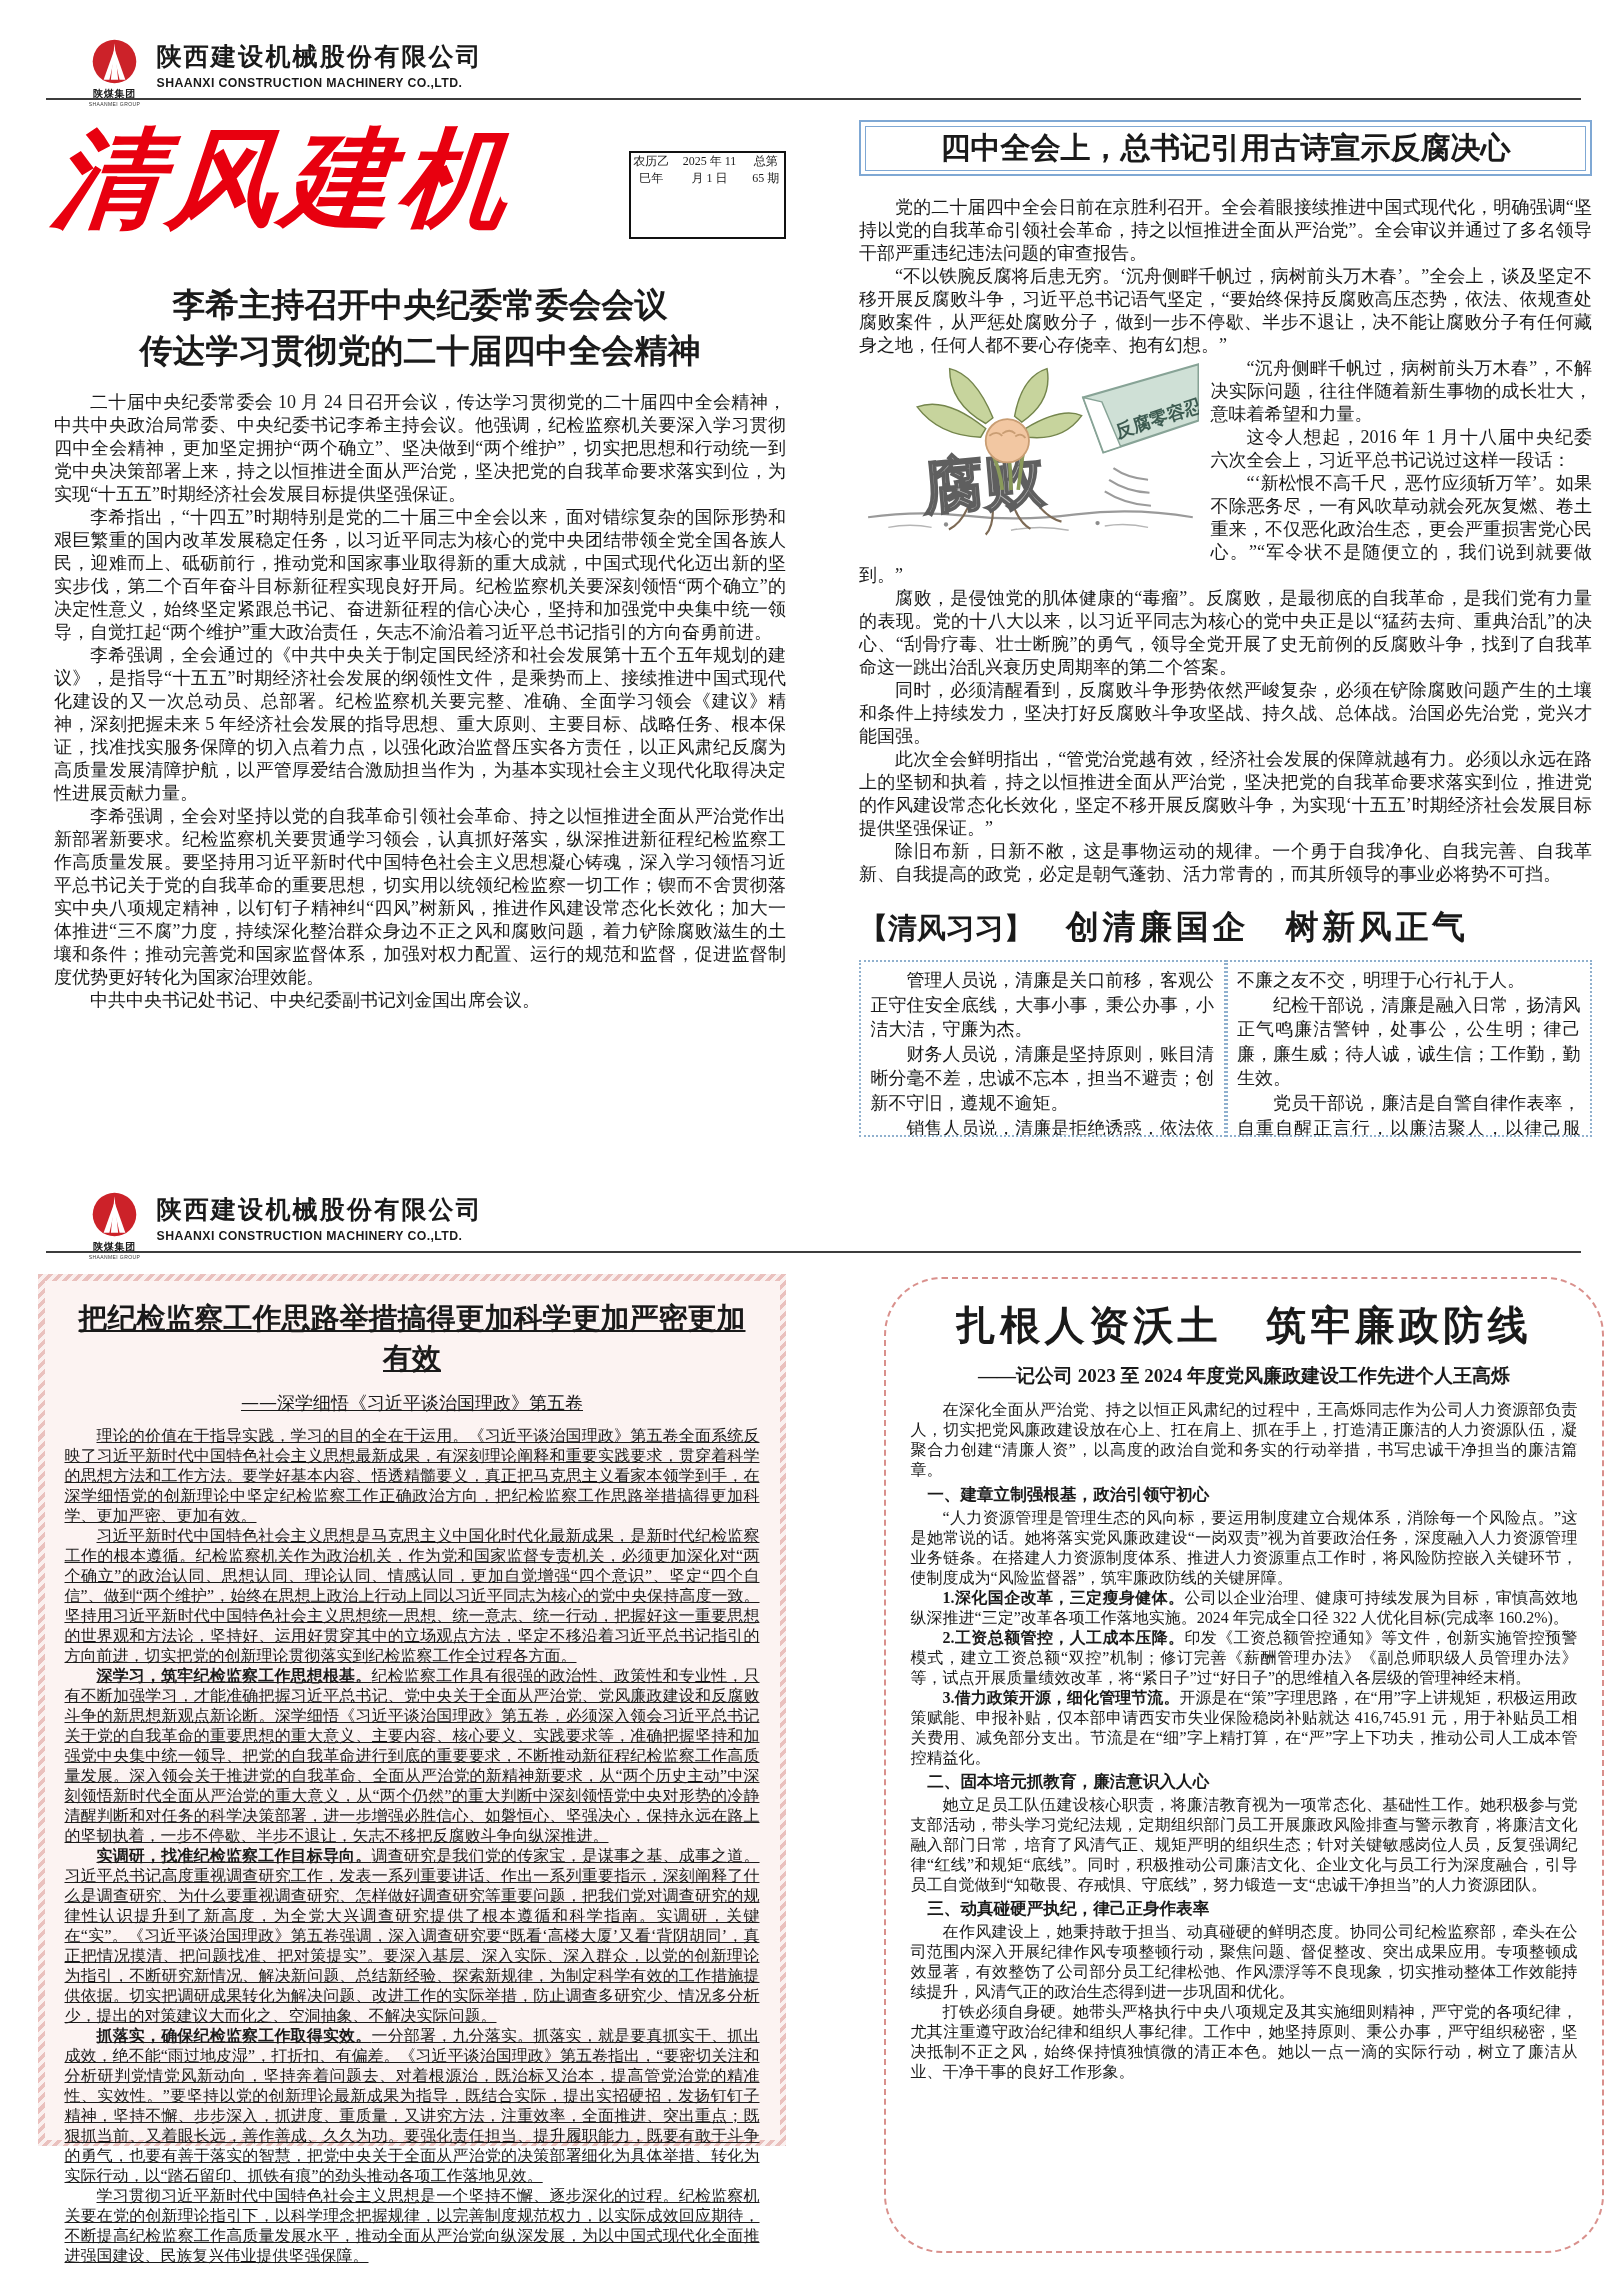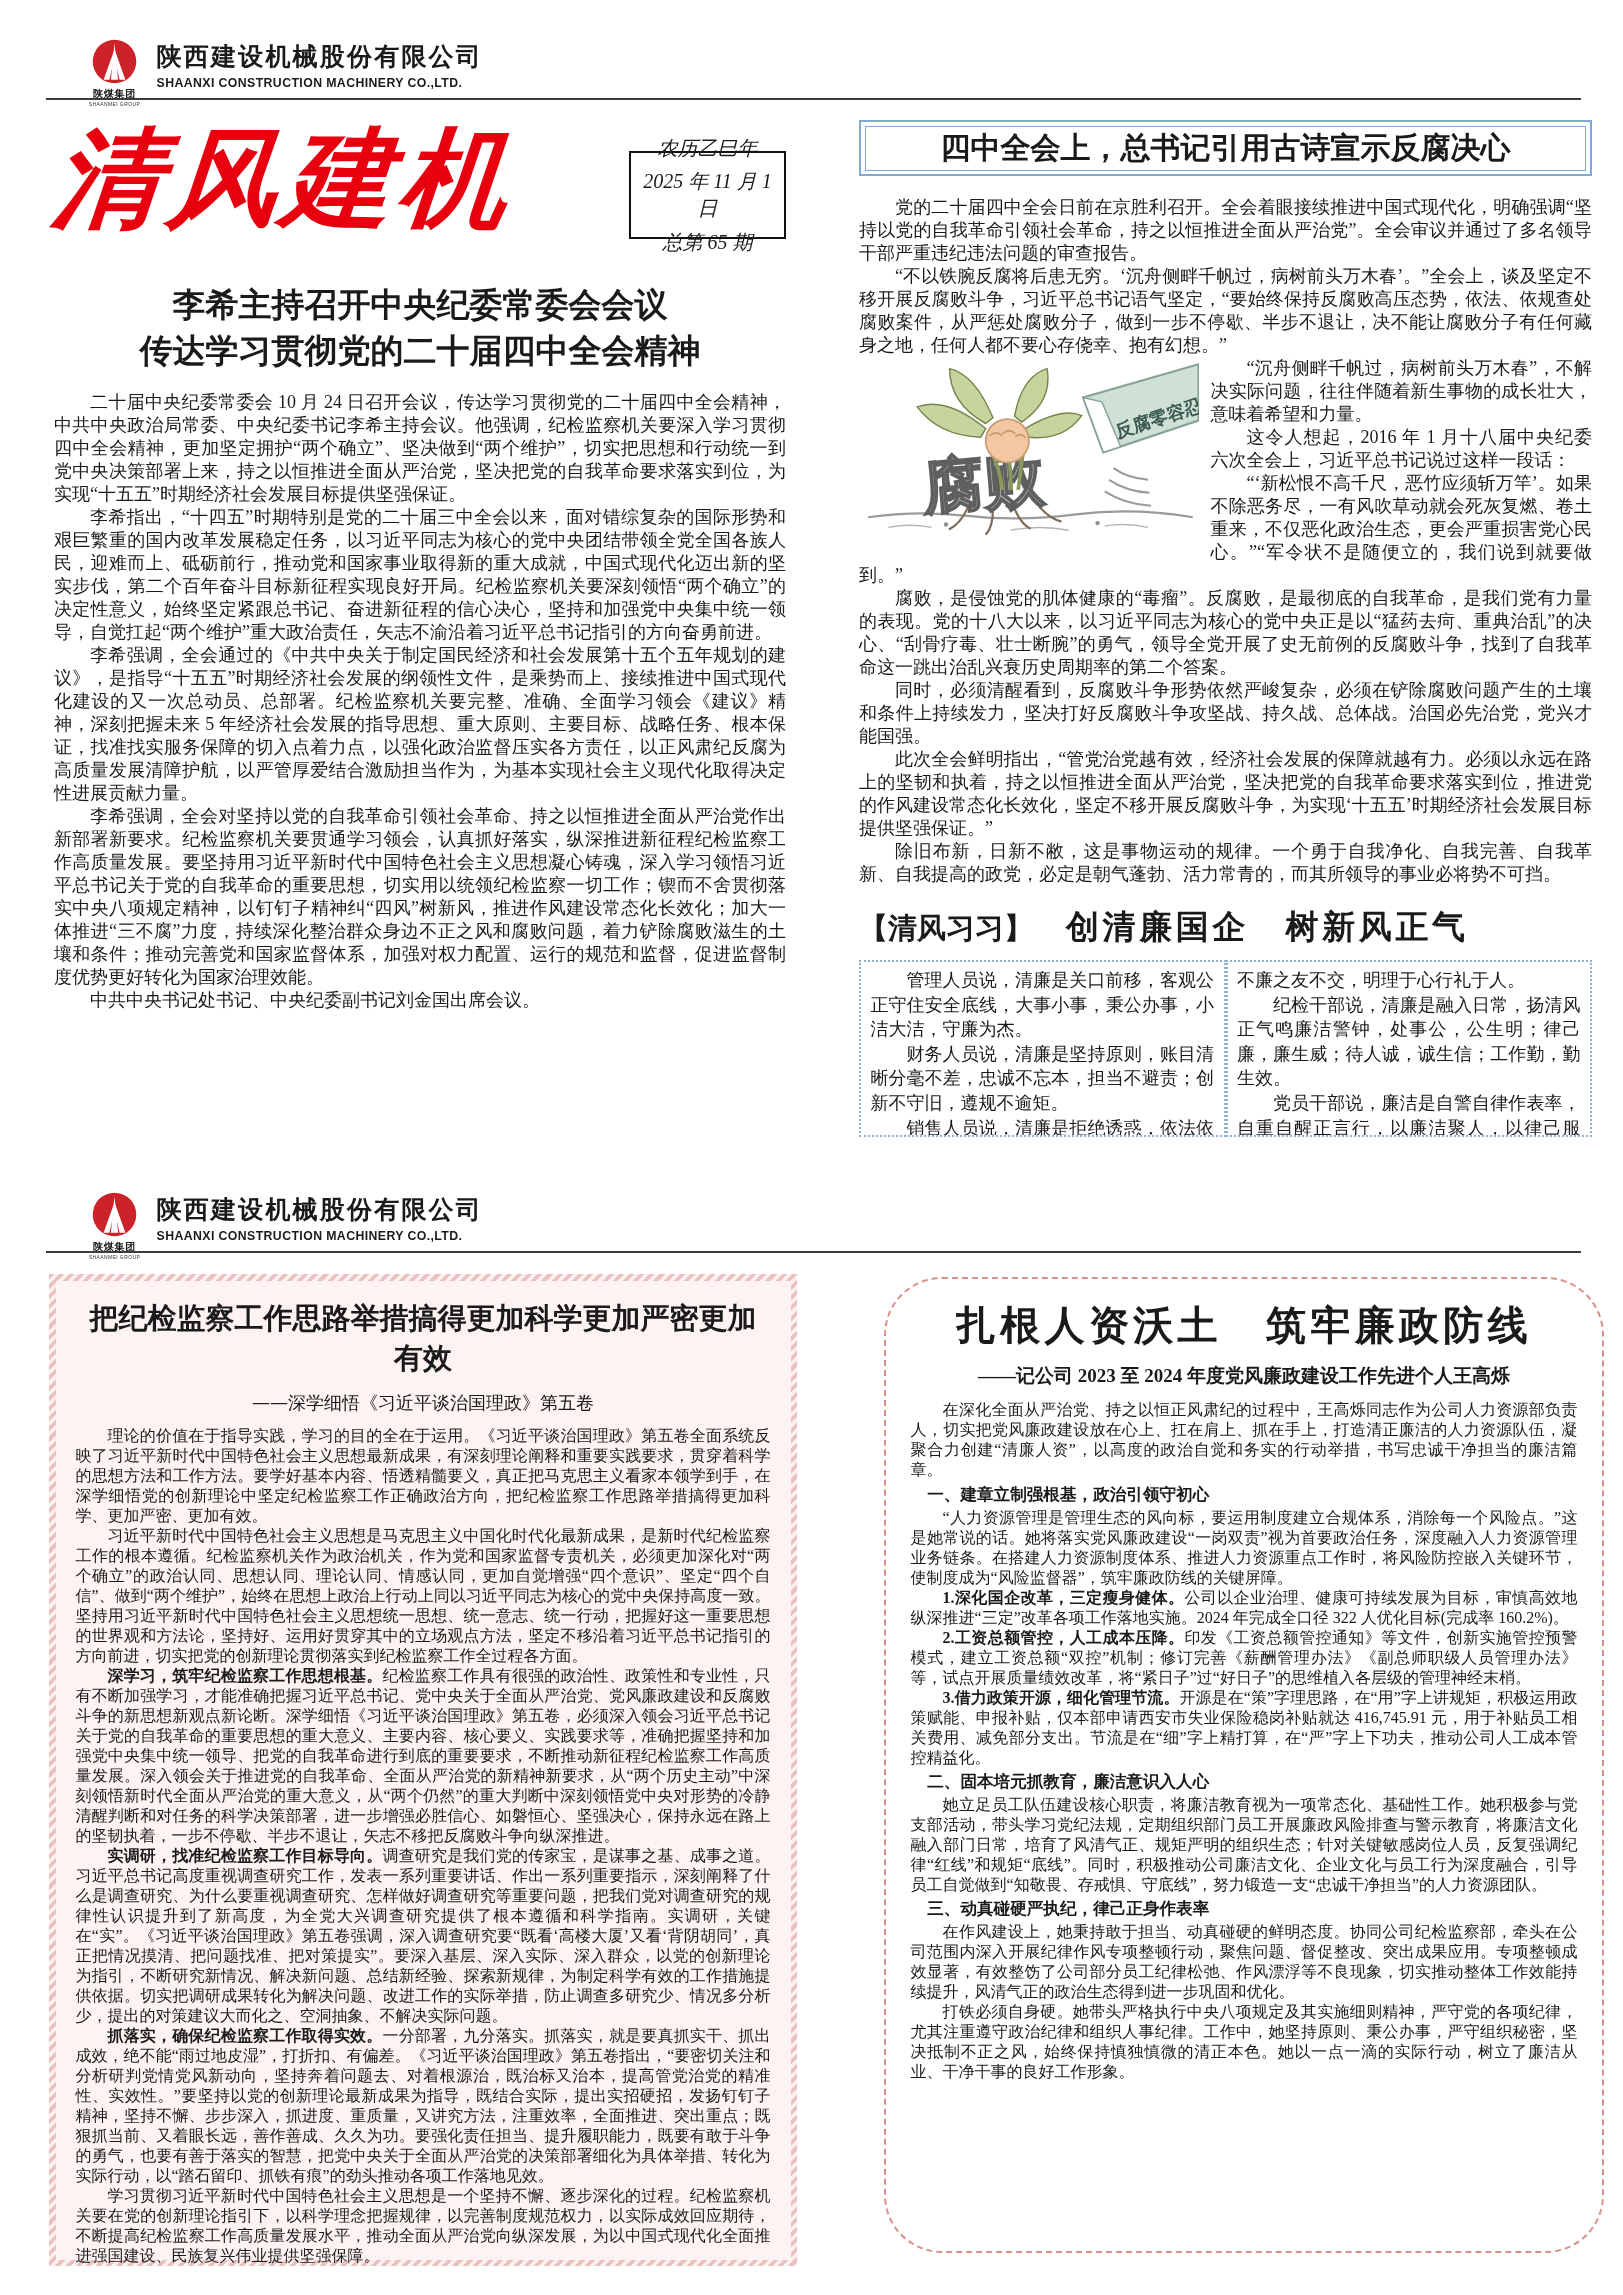--- a/index.html
+++ b/index.html
@@ -13,21 +13,21 @@
   .co-block{padding-top:1.4px;}
   .co-cn{font-size:25px;font-weight:900;letter-spacing:2.2px;font-family:"Liberation Sans",sans-serif;}
   .co-en{font-size:12.3px;font-weight:bold;letter-spacing:0.4px;font-family:"Liberation Sans",sans-serif;margin-top:2.9px;}
   .header-rule{position:absolute;left:46px;width:1535px;height:2.2px;background:#3c3c3c;}
   
   .col{position:absolute;}
   .masthead-row{display:flex;align-items:flex-start;}
   .masthead{font-size:108px;line-height:1.05;font-weight:bold;font-style:italic;color:#e8000f;
             font-family:"DejaVu Serif",serif;letter-spacing:7.2px;transform:skewX(-5deg);white-space:nowrap;}
   .datebox{margin-left:auto;margin-top:29px;border:2.2px solid #111;width:153px;height:84px;
-           display:flex;flex-direction:column;justify-content:center;gap:6.5px;text-align:center;font-size:20px;font-style:italic;}
+           display:flex;flex-direction:row;justify-content:center;gap:6.5px;text-align:center;font-size:12px;}
   .l-title{margin-top:43px;text-align:center;font-weight:900;font-size:33px;line-height:46px;}
   .body-txt{margin-top:17.4px;font-size:18px;line-height:23px;text-align:justify;}
   .body-txt p{margin:0;}
   .para{text-indent:2em;}
   .para.cont{text-indent:0;}
   .lead{font-weight:900;}
   
   .headline-box{border:2.2px solid #7fa8d4;padding:3.6px;background:#fff;}
   .headline-inner{border:1.4px solid #7fa8d4;text-align:center;font-size:30px;font-weight:900;padding:1px 0;}
   .r-body{margin-top:20px;}
@@ -191,21 +191,21 @@
       <div class="logo-cn">陕煤集团</div>
       <div class="logo-en">SHAANMEI GROUP</div>
     </div>
     <div class="co-block">
       <div class="co-cn">陕西建设机械股份有限公司</div>
       <div class="co-en">SHAANXI CONSTRUCTION MACHINERY CO.,LTD.</div>
     </div>
   </div>
   <div class="header-rule" style="top:1251px;"></div>
 
-  <div class="hatch-frame" style="left:49px;top:1274px;width:748px;height:992px;box-sizing:border-box;">
+  <div class="hatch-frame" style="left:38px;top:1274px;width:748px;height:872px;box-sizing:border-box;text-decoration:underline;">
     <div class="hatch-inner">
       <div class="p2l-title">把纪检监察工作思路举措搞得更加科学更加严密更加有效</div>
       <div class="p2l-sub">——深学细悟《习近平谈治国理政》第五卷</div>
       <div class="p2-body">
 
           <p class="para"><span>理论的价值在于指导实践，学习的目的全在于运用。《习近平谈治国理政》第五卷全面系统反映了习近平新时代中国特色社会主义思想最新成果，有深刻理论阐释和重要实践要求，贯穿着科学的思想方法和工作方法。要学好基本内容、悟透精髓要义，真正把马克思主义看家本领学到手，在深学细悟党的创新理论中坚定纪检监察工作正确政治方向，把纪检监察工作思路举措搞得更加科学、更加严密、更加有效。</span></p>
 
           <p class="para"><span>习近平新时代中国特色社会主义思想是马克思主义中国化时代化最新成果，是新时代纪检监察工作的根本遵循。纪检监察机关作为政治机关，作为党和国家监督专责机关，必须更加深化对“两个确立”的政治认同、思想认同、理论认同、情感认同，更加自觉增强“四个意识”、坚定“四个自信”、做到“两个维护”，始终在思想上政治上行动上同以习近平同志为核心的党中央保持高度一致。坚持用习近平新时代中国特色社会主义思想统一思想、统一意志、统一行动，把握好这一重要思想的世界观和方法论，坚持好、运用好贯穿其中的立场观点方法，坚定不移沿着习近平总书记指引的方向前进，切实把党的创新理论贯彻落实到纪检监察工作全过程各方面。</span></p>
 
           <p class="para"><b class="lead">深学习，筑牢纪检监察工作思想根基。</b><span>纪检监察工作具有很强的政治性、政策性和专业性，只有不断加强学习，才能准确把握习近平总书记、党中央关于全面从严治党、党风廉政建设和反腐败斗争的新思想新观点新论断。深学细悟《习近平谈治国理政》第五卷，必须深入领会习近平总书记关于党的自我革命的重要思想的重大意义、主要内容、核心要义、实践要求等，准确把握坚持和加强党中央集中统一领导、把党的自我革命进行到底的重要要求，不断推动新征程纪检监察工作高质量发展。深入领会关于推进党的自我革命、全面从严治党的新精神新要求，从“两个历史主动”中深刻领悟新时代全面从严治党的重大意义，从“两个仍然”的重大判断中深刻领悟党中央对形势的冷静清醒判断和对任务的科学决策部署，进一步增强必胜信心、如磐恒心、坚强决心，保持永远在路上的坚韧执着，一步不停歇、半步不退让，矢志不移把反腐败斗争向纵深推进。</span></p>

